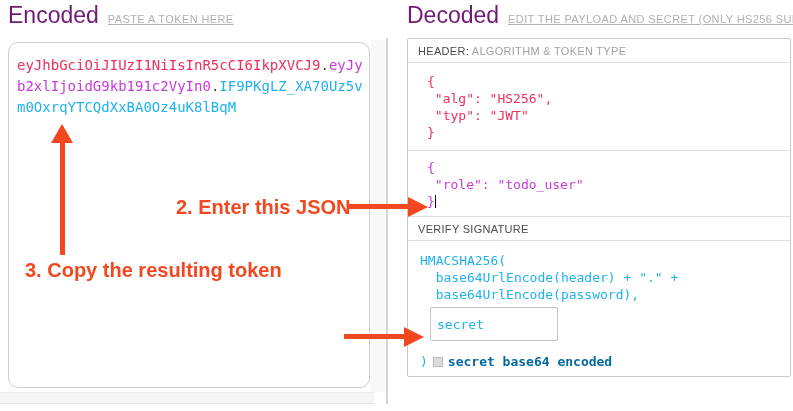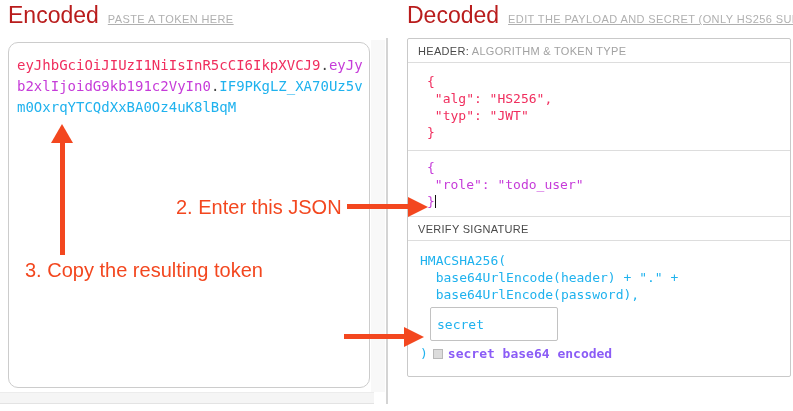--- a/index.html
+++ b/index.html
@@ -1,21 +1,21 @@
 <!DOCTYPE html>
 <html><head>
 <meta charset="utf-8">
 <style>
   html,body{margin:0;padding:0;background:#fff;}
   .canvas{position:relative;width:793px;height:411px;background:#fff;overflow:hidden;
           font-family:"Liberation Sans",sans-serif;}
 
   
   .title-row{position:absolute;display:flex;align-items:baseline;gap:9px;white-space:nowrap;}
-  .h1{font-size:23px;color:#b91c1c;font-weight:400;}
+  .h1{font-size:23px;color:#701a75;font-weight:400;}
   .sub{font-size:11px;color:#b0b0b0;letter-spacing:.4px;text-decoration:underline;}
 
   
   .token-box{position:absolute;left:8px;top:42px;width:362px;height:346px;
              border:1px solid #ccc;border-radius:10px;background:#fff;box-sizing:border-box;}
   .token{padding:12px 2px 0 8px;font-family:"DejaVu Sans Mono",monospace;font-size:14px;
          line-height:21px;word-break:break-all;}
   .tk-h{color:#f02e5e;} .tk-p{color:#c63bd9;} .tk-s{color:#1fb2ee;} .tk-dot{color:#444;}
 
   .gutter{position:absolute;left:371px;top:40px;width:14px;height:352px;background:#f8f8f8;}
@@ -29,29 +29,29 @@
   .sec-label{height:24px;box-sizing:border-box;padding:6px 10px 0 10px;font-size:11px;
              letter-spacing:.3px;border-bottom:1px solid #ddd;white-space:nowrap;}
   .sec-label .strong{color:#4a4a4a;} .sec-label .light{color:#a2a2a2;}
   .code{font-family:"DejaVu Sans Mono",monospace;font-size:13px;line-height:17px;}
   .code div{white-space:pre;}
   .code-red{color:#f02e5e;height:88px;box-sizing:border-box;padding:10px 10px 0 19px;border-bottom:1px solid #ddd;}
   .code-purple{color:#c63bd9;height:66px;box-sizing:border-box;padding:8px 10px 0 19px;border-bottom:1px solid #ddd;}
   .code-blue{color:#1fb2ee;height:113px;box-sizing:border-box;padding:11px 10px 0 12px;}
   .caret{display:inline-block;width:1.5px;height:13px;background:#111;vertical-align:-2px;}
 
-  .secret-input{display:block;margin:4px 0 4px 10px;width:128px;height:16px;box-sizing:border-box;
+  .secret-input{display:block;margin:4px 0 12px 10px;width:128px;height:16px;box-sizing:border-box;
                 border:1px solid #c2c2c2;border-radius:2px;padding:16px 6px;outline:none;
                 font-family:"DejaVu Sans Mono",monospace;font-size:13px;color:#1fb2ee;background:#fff;}
   .chk-row{display:flex;align-items:center;gap:5px;margin-top:2px;}
   .chk{width:10px;height:10px;background:#dcdcdc;border:1px solid #b9b9b9;box-sizing:border-box;display:inline-block;}
-  .chk-label{font-weight:bold;color:#8b5cf6;font-family:"DejaVu Sans Mono",monospace;font-size:13px;}
+  .chk-label{font-weight:bold;color:#0369a1;font-family:"DejaVu Sans Mono",monospace;font-size:13px;}
 
   
-  .ann{position:absolute;color:#f3471f;font-size:20px;white-space:nowrap;}
+  .ann{position:absolute;color:#f3471f;font-size:20px;white-space:nowrap;font-weight:bold;}
   .shaft-h{position:absolute;height:5px;background:#f3471f;}
   .head-r{position:absolute;width:0;height:0;border-top:10px solid transparent;
           border-bottom:10px solid transparent;border-left:20px solid #f3471f;}
   .shaft-v{position:absolute;width:5px;background:#f3471f;}
   .head-u{position:absolute;width:0;height:0;border-left:11px solid transparent;
           border-right:11px solid transparent;border-bottom:19px solid #f3471f;}
 </style>
 </head>
 <body>
 

